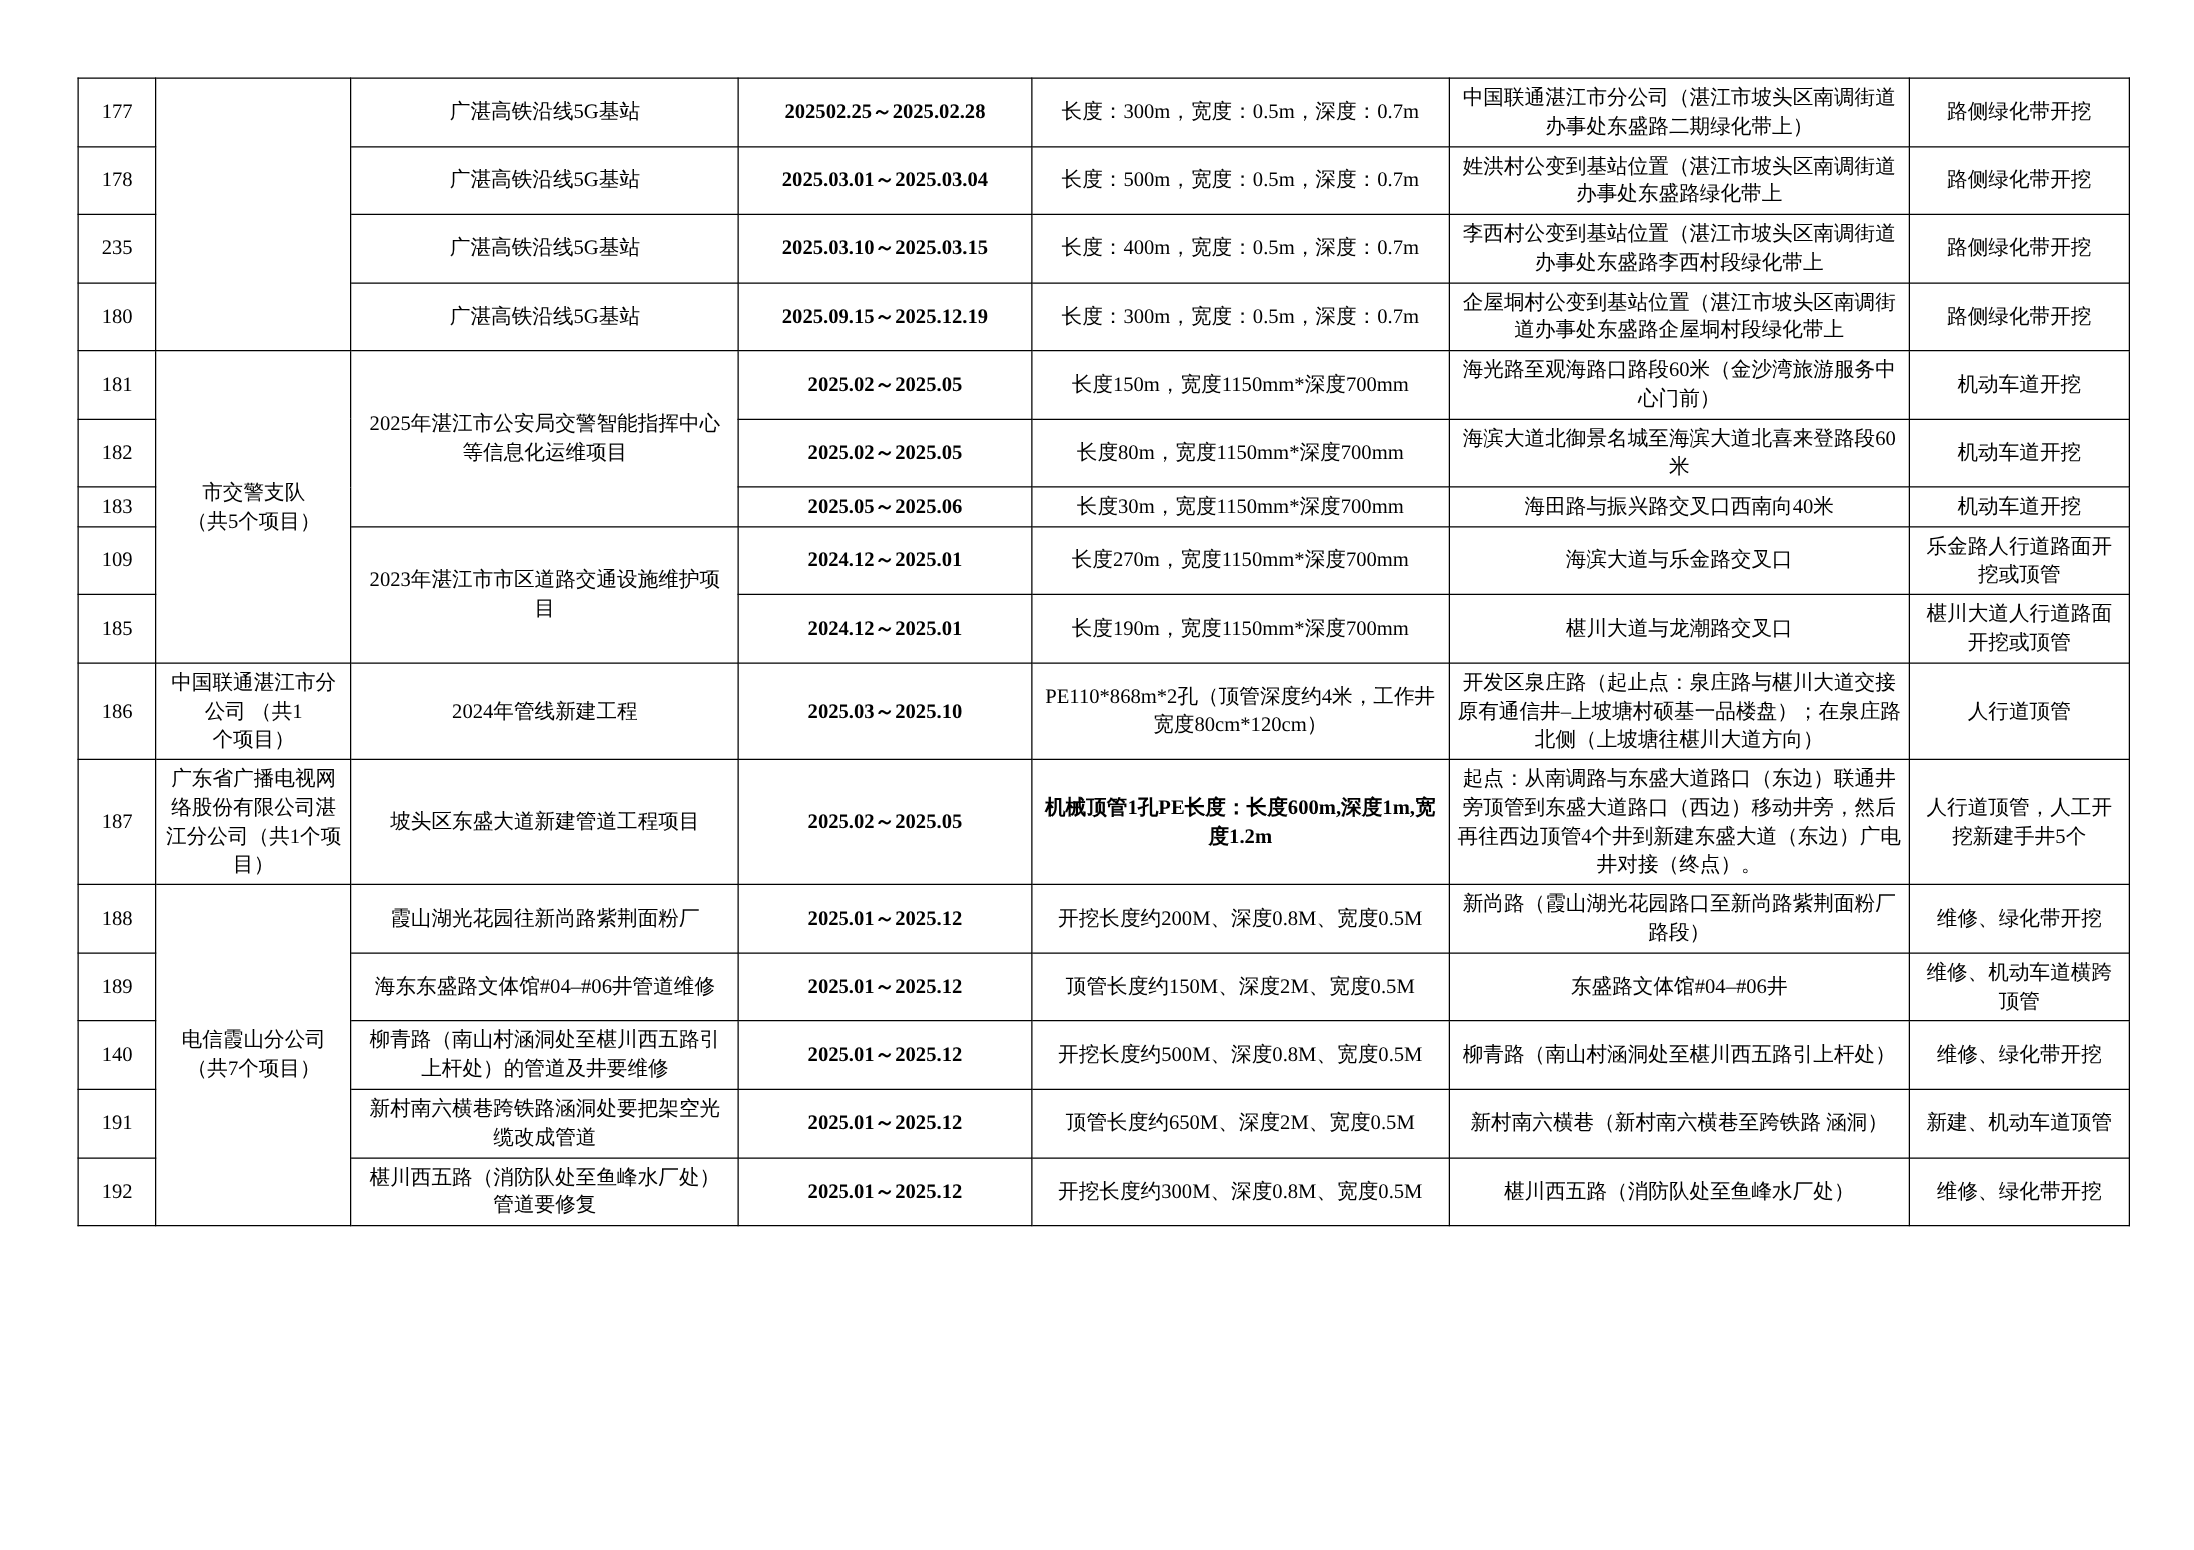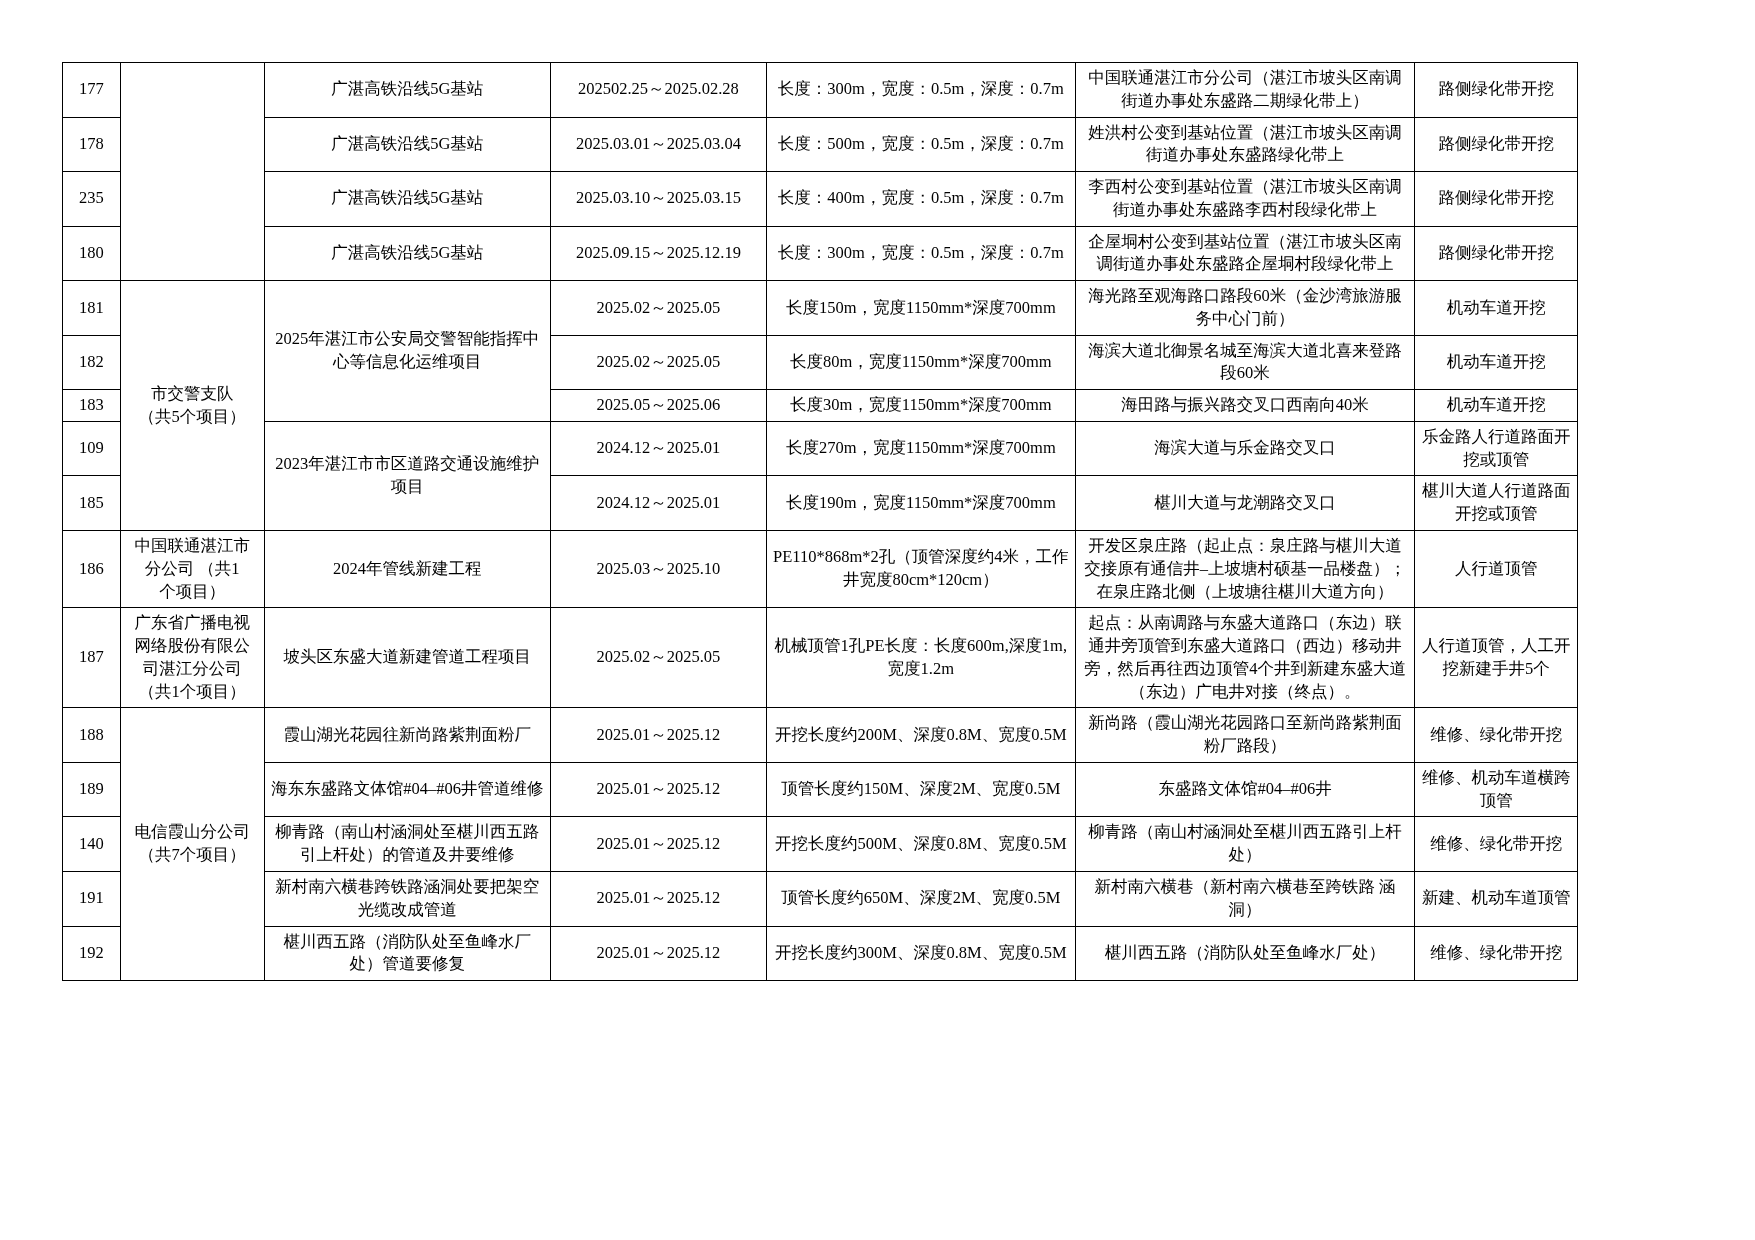--- a/index.html
+++ b/index.html
@@ -17,41 +17,41 @@
   .page {
     position: relative;
     width: 1755px;
     height: 1240px;
     box-sizing: border-box;
     padding: 62px 62px 0 62px;
   }
   table.sheet {
     border-collapse: collapse;
     table-layout: fixed;
-    width: 1516px;
+    width: 1642px;
   }
   table.sheet td {
     border: 1.4px solid #000000;
     padding: 4px 6px;
     text-align: center;
     vertical-align: middle;
     font-size: 16.5px;
     line-height: 1.38;
     word-break: break-word;
   }
   td.c-idx      { width: 56px; }
   td.c-org      { width: 140px; }
   td.c-project  { width: 278px; }
-  td.c-date     { width: 210px; }
+  td.c-date     { width: 210px; font-weight: bold; }
   td.c-size     { width: 300px; }
   td.c-loc      { width: 330px; }
   td.c-type     { width: 158px; }
 
   .c-date, .c-idx { font-family: "Liberation Serif", "DejaVu Serif", serif; }
-  .size-left { text-align: left; }
+  .size-left { text-align: left; font-weight: bold; }
 </style>
 </head>
 <body>
 
 <div class="page">
   <table class="sheet">
     <colgroup>
       <col style="width:56px">
         <col style="width:140px">
         <col style="width:278px">

